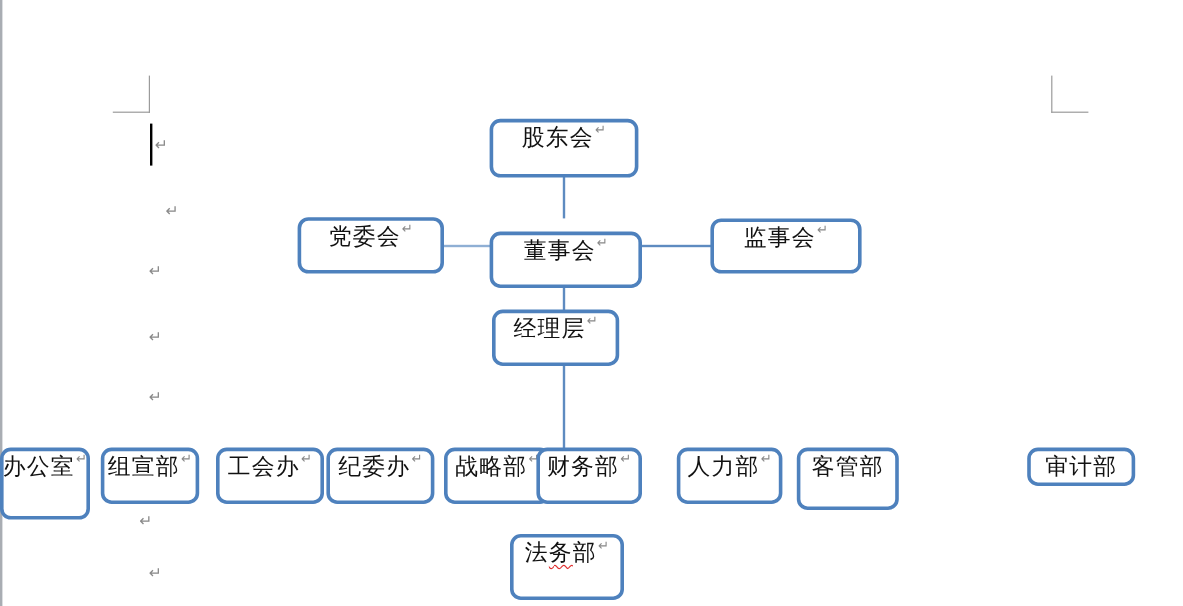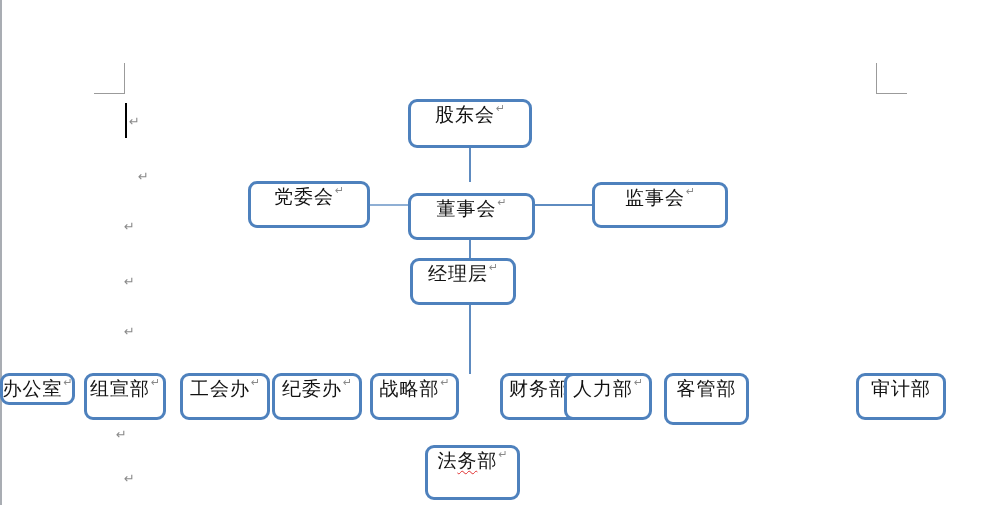--- a/index.html
+++ b/index.html
@@ -77,62 +77,62 @@
   </div>
 
   <div class="node" style="left:248px;top:181px;width:122px;height:47px">
     <span>党委会</span>
       <span class="rm">↵</span>
   </div>
   <div class="node" style="left:408px;top:193px;width:127px;height:47px">
     <span>董事会</span>
       <span class="rm">↵</span>
   </div>
-  <div class="node" style="left:592px;top:182px;width:136px;height:46px">
+  <div class="node" style="left:592px;top:182px;width:126px;height:46px">
     <span>监事会</span>
       <span class="rm">↵</span>
   </div>
 
   <div class="node" style="left:410px;top:258px;width:106px;height:47px">
     <span>经理层</span>
       <span class="rm">↵</span>
   </div>
 
-  <div class="node" style="left:0px;top:373px;width:75px;height:32px">
+  <div class="node" style="left:0px;top:373px;width:75px;height:60px">
     <span>办公室</span>
       <span class="rm">↵</span>
   </div>
   <div class="node" style="left:84px;top:373px;width:82px;height:47px">
     <span>组宣部</span>
       <span class="rm">↵</span>
   </div>
   <div class="node" style="left:180px;top:373px;width:90px;height:47px">
     <span>工会办</span>
       <span class="rm">↵</span>
   </div>
   <div class="node" style="left:272px;top:373px;width:90px;height:47px">
     <span>纪委办</span>
       <span class="rm">↵</span>
   </div>
   <div class="node" style="left:370px;top:373px;width:89px;height:47px">
     <span>战略部</span>
       <span class="rm">↵</span>
   </div>
-  <div class="node" style="left:500px;top:373px;width:88px;height:47px">
+  <div class="node" style="left:447px;top:373px;width:88px;height:47px">
     <span>财务部</span>
       <span class="rm">↵</span>
   </div>
   <div class="node" style="left:564px;top:373px;width:88px;height:47px">
     <span>人力部</span>
       <span class="rm">↵</span>
   </div>
   <div class="node" style="left:664px;top:373px;width:85px;height:52px">
     <span>客管部</span>
   </div>
-  <div class="node" style="left:856px;top:373px;width:90px;height:47px">
+  <div class="node" style="left:856px;top:373px;width:90px;height:32px">
     <span>审计部</span>
   </div>
 
   <div class="node" style="left:425px;top:445px;width:95px;height:55px">
     <span>法</span>
       <span class="err">务</span>
       <span>部</span>
       <span class="rm">↵</span>
   </div>
 

